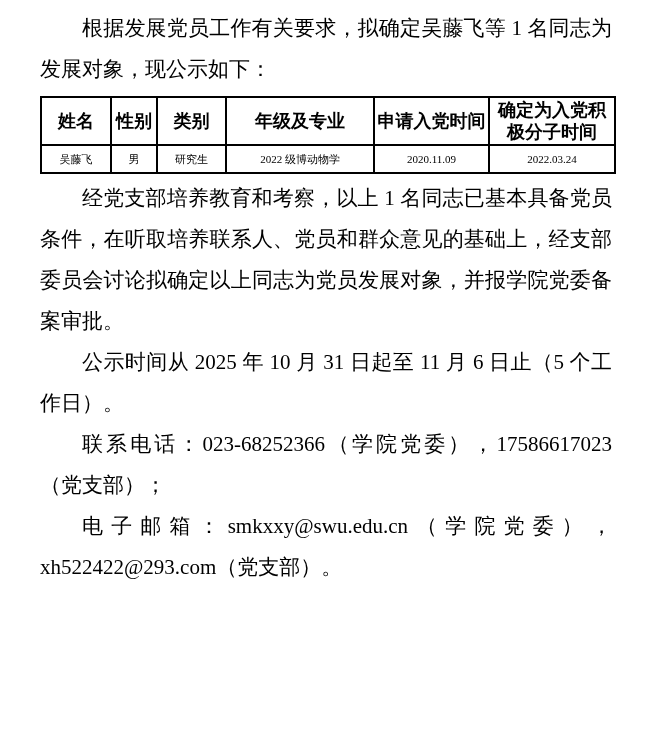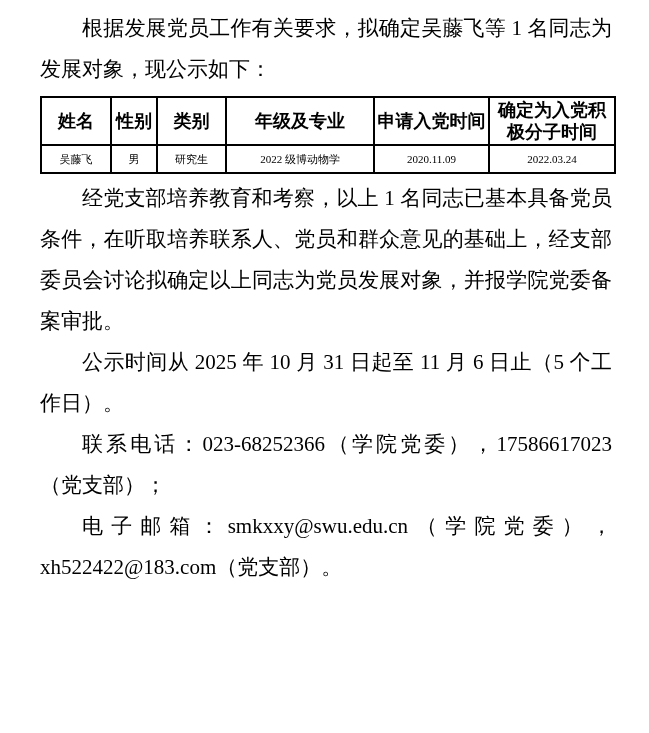--- a/index.html
+++ b/index.html
@@ -89,15 +89,15 @@
         <td>2022 级博动物学</td>
         <td>2020.11.09</td>
         <td>2022.03.24</td>
       </tr>
     </tbody>
   </table>
 
   <p class="para">经党支部培养教育和考察，以上 1 名同志已基本具备党员条件，在听取培养联系人、党员和群众意见的基础上，经支部委员会讨论拟确定以上同志为党员发展对象，并报学院党委备案审批。</p>
   <p class="para">公示时间从 2025 年 10 月 31 日起至 11 月 6 日止（5 个工作日）。</p>
   <p class="para">联系电话：023-68252366（学院党委），17586617023（党支部）；</p>
-  <p class="para">电子邮箱：smkxxy@swu.edu.cn（学院党委），xh522422@183.com（党支部）。</p>
+  <p class="para">电子邮箱：smkxxy@swu.edu.cn（学院党委），xh522422@293.com（党支部）。</p>
 
 </div>
 
 </body></html>

